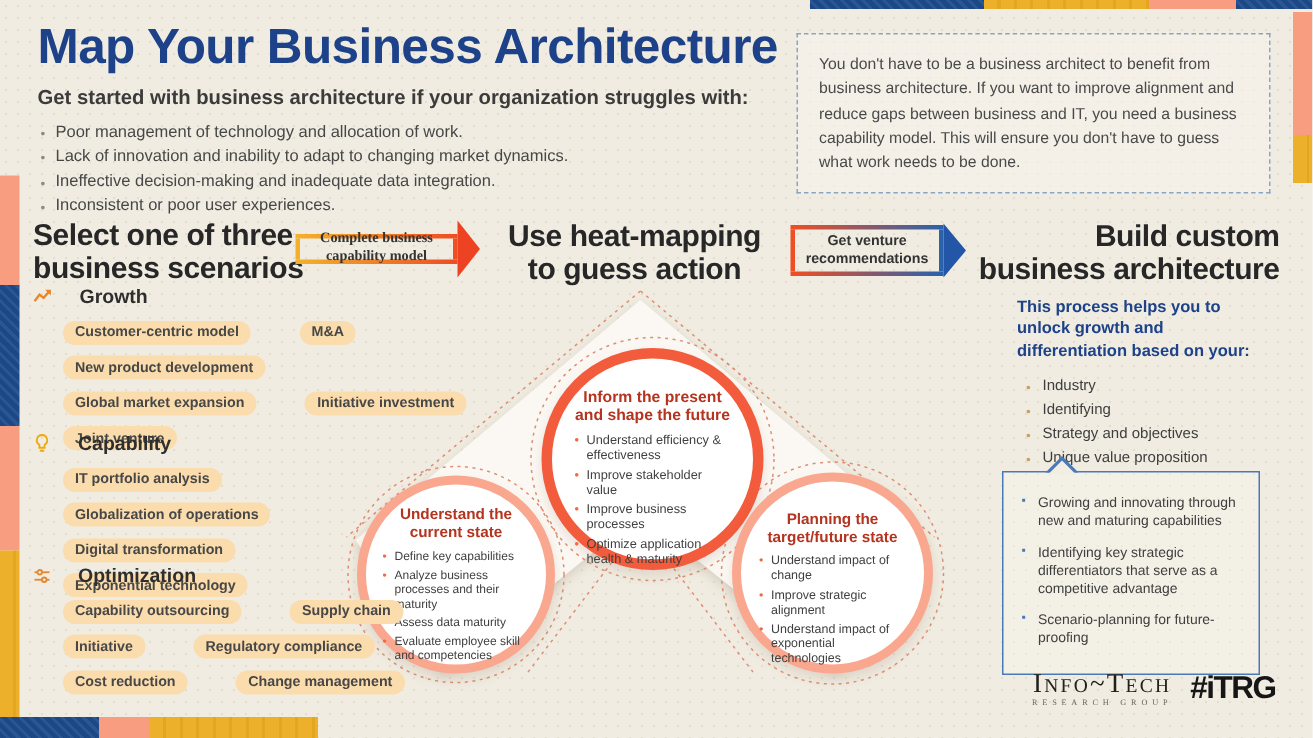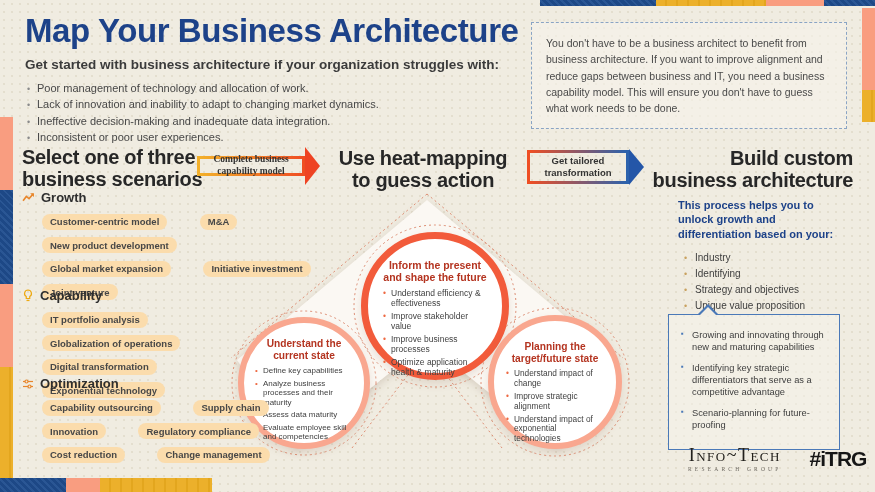--- a/index.html
+++ b/index.html
@@ -38,21 +38,21 @@
     border:3px solid; padding:4px 8px;}
   .b1{left:197px; top:147px;}
   .b1 .box{width:108px; height:20px; border-image:linear-gradient(90deg,#f3b02a,#ef4e23) 1;font-family:Liberation Serif, serif;}
   .b1 .tip{width:0;height:0;border-top:19px solid transparent;border-bottom:19px solid transparent;border-left:15px solid #ee4323;}
   .b2{left:527px; top:149px;}
   .b2 .box{width:102px; height:34px; border-image:linear-gradient(90deg,#ef4e23,#2b62ad) 1;}
   .b2 .tip{width:0;height:0;border-top:18px solid transparent;border-bottom:18px solid transparent;border-left:15px solid #2456a8;}
   
   .group{position:absolute; left:22px; width:218px; z-index:3;}
   .g1{top:190px;} .g2{top:288px;} .g3{top:376px;}
-  .ghead{display:flex; align-items:center; gap:6px; font-size:13px; font-weight:800; color:#2e2e2e; margin-bottom:6px;}
+  .ghead{display:flex; align-items:center; gap:18px; font-size:13px; font-weight:800; color:#2e2e2e; margin-bottom:6px;}
   .tag-row{margin-bottom:5px; white-space:nowrap;}
   .tag{display:inline-block; background:#fbdcac; border-radius:8px; padding:2.5px 8px;
     font-size:9.5px; font-weight:700; color:#474747; margin-right:8px;margin-left:20px;}
   
   .cluster-svg{position:absolute; left:0; top:0; z-index:1;}
   .circle{position:absolute; background:#fff; border-radius:50%; box-sizing:border-box;
     text-align:center; z-index:2; box-shadow:0 4px 8px rgba(140,100,80,.16);}
   .circle h3{margin:0; font-weight:800; color:#b43420; line-height:1.15;}
   .circle ul{list-style:none; text-align:left; margin:5px 0 0; padding:0; color:#3f3f3f;}
   .circle li{position:relative; padding-left:8px; margin-bottom:3px; line-height:1.18;}
@@ -76,21 +76,21 @@
   .callout{position:absolute; left:668px; top:314px; width:172px; box-sizing:border-box;
     border:1.5px solid #4a79b8; padding:14px 10px 8px; z-index:3; background:rgba(246,243,235,.5);}
   .callout .notch{position:absolute; top:-11px; left:28px; width:0; height:0;
     border-left:11px solid transparent; border-right:11px solid transparent; border-bottom:11px solid #4a79b8;}
   .callout .notch::after{content:""; position:absolute; left:-9px; top:2.5px; width:0; height:0;
     border-left:9px solid transparent; border-right:9px solid transparent; border-bottom:9px solid #f2eee4;}
   .callout ul{margin:0; padding:0; list-style:none; font-size:9.3px; color:#3e3e3e;}
   .callout li{position:relative; padding-left:13px; margin-bottom:9px; line-height:1.3;}
   .callout li::before{content:"▪"; position:absolute; left:2px; top:0; color:#4a79b8; font-size:8px;}
   
-  .footer{position:absolute; left:688px; top:446px; display:flex; align-items:center; gap:28px; z-index:3;}
+  .footer{position:absolute; left:688px; top:446px; display:flex; align-items:center; gap:12px; z-index:3;}
   .infotech{display:flex; flex-direction:column; align-items:center; font-family:"Liberation Serif",serif; color:#22201c;}
   .infotech .name{font-size:18px; letter-spacing:1.5px; font-variant:small-caps; line-height:1;}
   .infotech .rg{font-size:5.5px; letter-spacing:3.2px; color:#6b675f; margin-top:2px;}
   .itrg{font-size:21px; font-weight:700; letter-spacing:-1px; color:#161616;}
   .ic{display:inline-flex;}
 </style>
 </head>
 <body>
 
 <div class="canvas">
@@ -126,21 +126,21 @@
 
   <div class="colhead ch1">Select one of three business scenarios</div>
   <div class="colhead ch2">Use heat-mapping to guess action</div>
   <div class="colhead ch3">Build custom business architecture</div>
 
   <div class="banner b1">
     <div class="box">Complete business capability model</div>
     <div class="tip"></div>
   </div>
   <div class="banner b2">
-    <div class="box">Get tailored transformation</div>
+    <div class="box">Get venture recommendations</div>
     <div class="tip"></div>
   </div>
 
   <div class="group g1">
     <div class="ghead">
       <span class="ic">
         <svg width="13" height="13" viewBox="0 0 24 24">
             <polyline points="2,18 8,10 13,14 21,5" fill="none" stroke="#e8862b" stroke-width="3"></polyline>
             <polygon points="15,4 22,4 22,11" fill="#e8862b"></polygon>
           </svg>
@@ -197,21 +197,21 @@
             <circle cx="15" cy="17" r="3" fill="#f0ece1" stroke="#e8862b" stroke-width="2.4"></circle>
           </svg>
       </span>
       <span>Optimization</span>
     </div>
     <div class="tag-row">
       <span class="tag">Capability outsourcing</span>
       <span class="tag">Supply chain</span>
     </div>
     <div class="tag-row">
-      <span class="tag">Innovation</span>
+      <span class="tag">Initiative</span>
       <span class="tag">Regulatory compliance</span>
     </div>
     <div class="tag-row">
       <span class="tag">Cost reduction</span>
       <span class="tag">Change management</span>
     </div>
   </div>
 
   <svg class="cluster-svg" width="875" height="492">
     <polygon points="427,200 617,360 558,448 427,343 296,448 237,360" fill="#fbf8f3" style="filter:drop-shadow(0 3px 4px rgba(120,90,70,.2));"></polygon>

